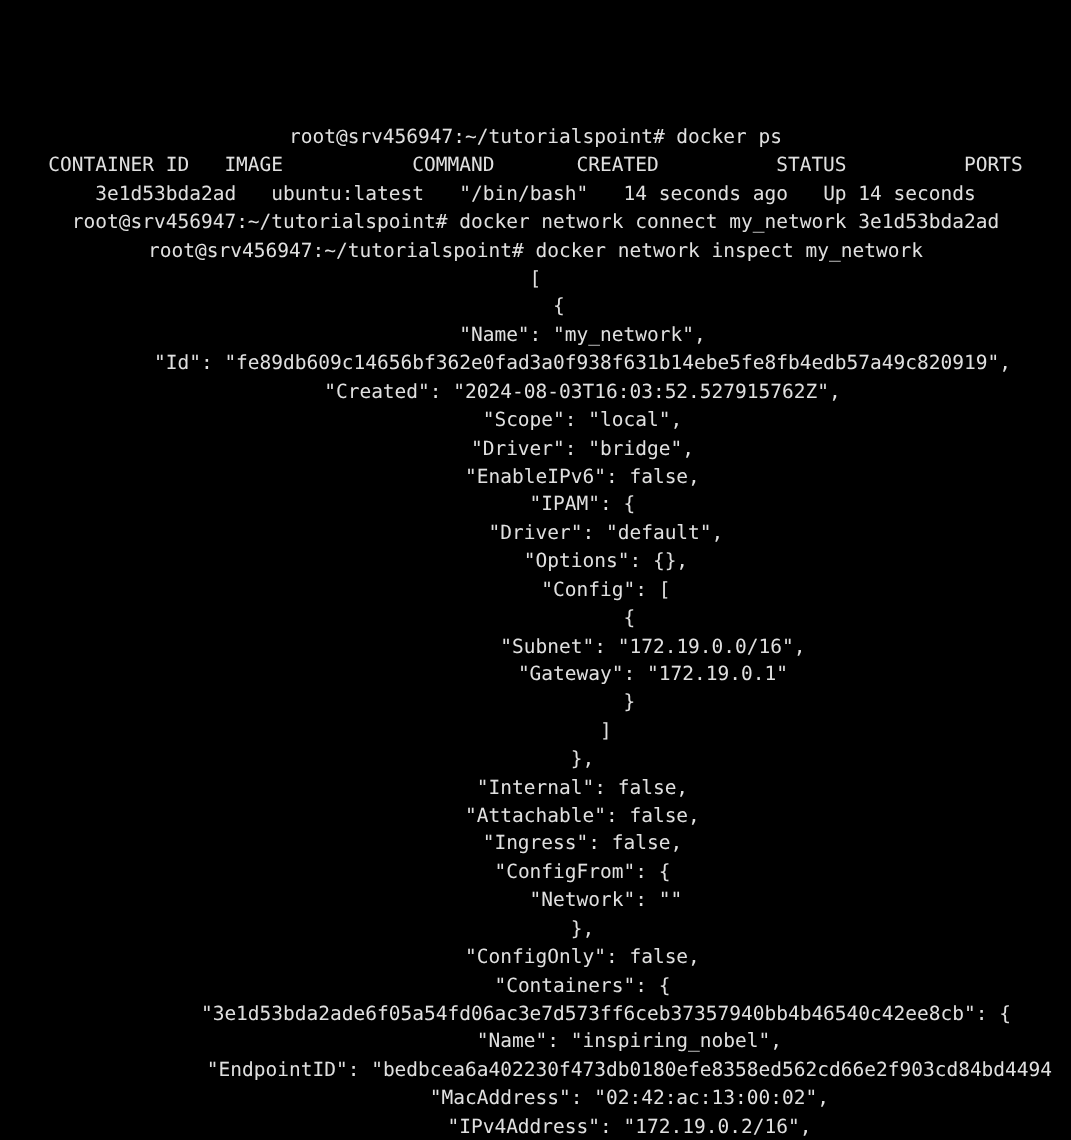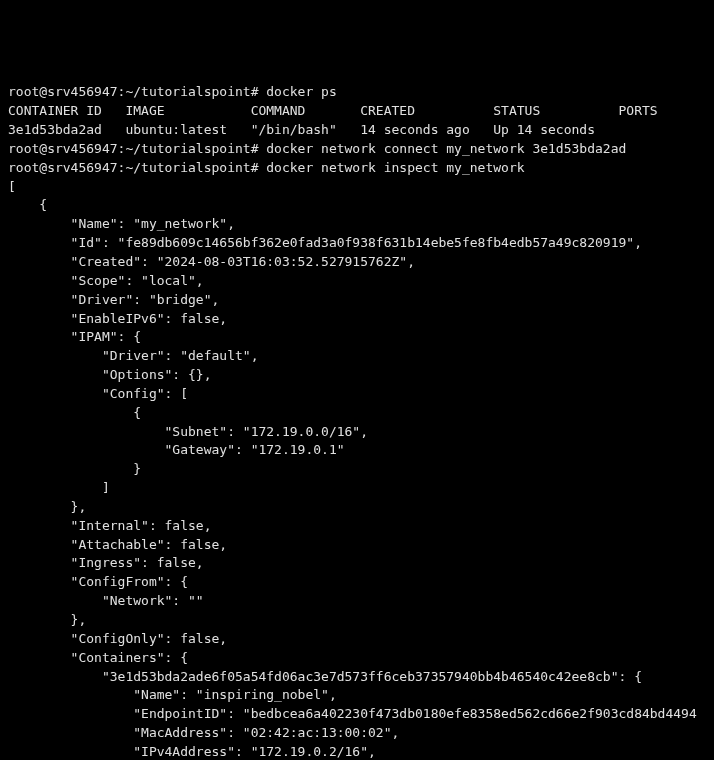--- a/index.html
+++ b/index.html
@@ -14,20 +14,21 @@
       font-size: 13px;
       line-height: 1.45;
       padding: 8px;
       width: 714px;
       height: 760px;
       overflow: hidden;
       white-space: pre;
     }
     .line {
       white-space: pre;
+      text-align: center;
     }
   </style>
 </head>
 <body>
 
 
 
 <div id="terminal-container"><div class="line">root@srv456947:~/tutorialspoint# docker ps</div><div class="line">CONTAINER ID   IMAGE           COMMAND       CREATED          STATUS          PORTS</div><div class="line">3e1d53bda2ad   ubuntu:latest   "/bin/bash"   14 seconds ago   Up 14 seconds</div><div class="line">root@srv456947:~/tutorialspoint# docker network connect my_network 3e1d53bda2ad</div><div class="line">root@srv456947:~/tutorialspoint# docker network inspect my_network</div><div class="line">[</div><div class="line">    {</div><div class="line">        "Name": "my_network",</div><div class="line">        "Id": "fe89db609c14656bf362e0fad3a0f938f631b14ebe5fe8fb4edb57a49c820919",</div><div class="line">        "Created": "2024-08-03T16:03:52.527915762Z",</div><div class="line">        "Scope": "local",</div><div class="line">        "Driver": "bridge",</div><div class="line">        "EnableIPv6": false,</div><div class="line">        "IPAM": {</div><div class="line">            "Driver": "default",</div><div class="line">            "Options": {},</div><div class="line">            "Config": [</div><div class="line">                {</div><div class="line">                    "Subnet": "172.19.0.0/16",</div><div class="line">                    "Gateway": "172.19.0.1"</div><div class="line">                }</div><div class="line">            ]</div><div class="line">        },</div><div class="line">        "Internal": false,</div><div class="line">        "Attachable": false,</div><div class="line">        "Ingress": false,</div><div class="line">        "ConfigFrom": {</div><div class="line">            "Network": ""</div><div class="line">        },</div><div class="line">        "ConfigOnly": false,</div><div class="line">        "Containers": {</div><div class="line">            "3e1d53bda2ade6f05a54fd06ac3e7d573ff6ceb37357940bb4b46540c42ee8cb": {</div><div class="line">                "Name": "inspiring_nobel",</div><div class="line">                "EndpointID": "bedbcea6a402230f473db0180efe8358ed562cd66e2f903cd84bd4494</div><div class="line">                "MacAddress": "02:42:ac:13:00:02",</div><div class="line">                "IPv4Address": "172.19.0.2/16",</div></div>
 
 

